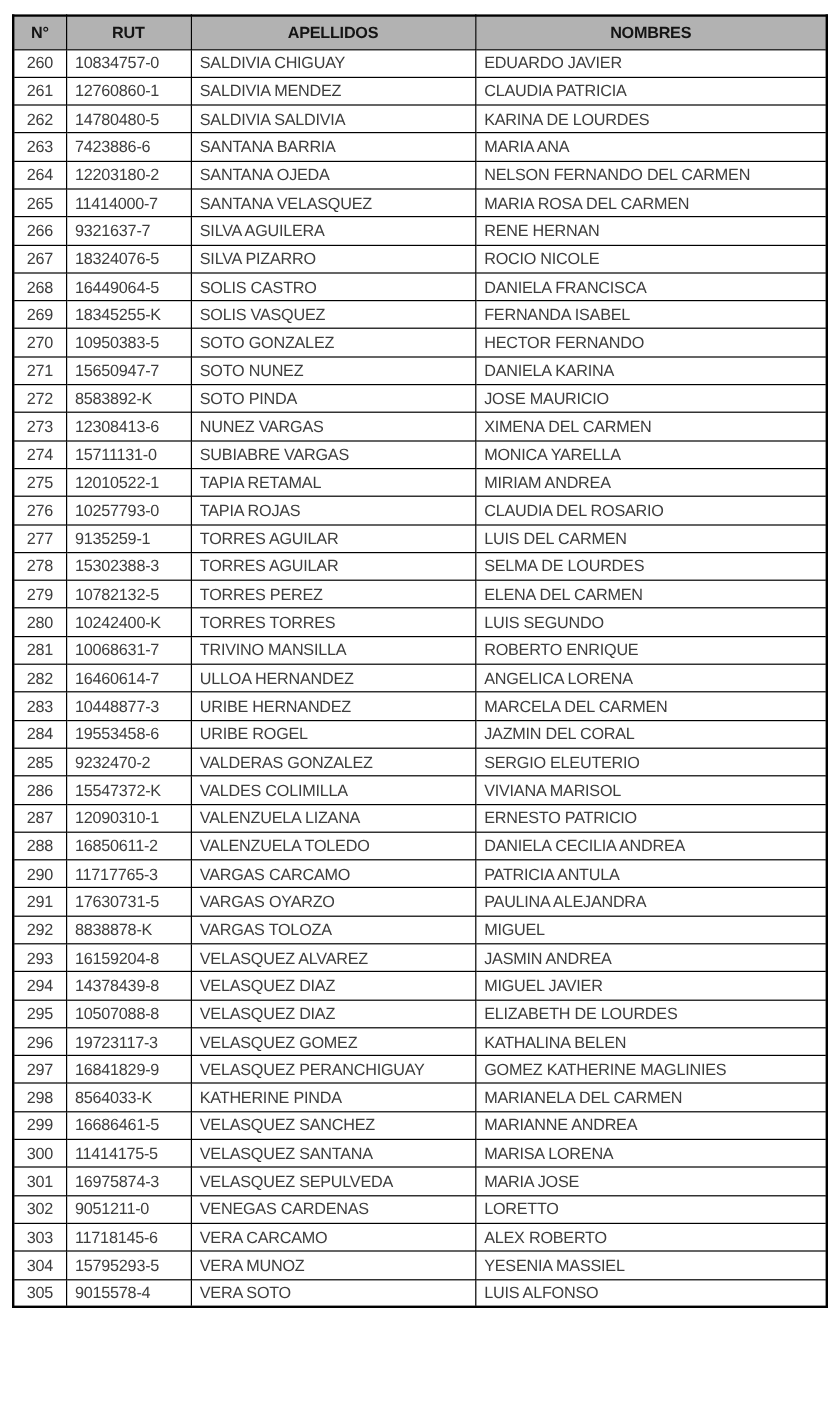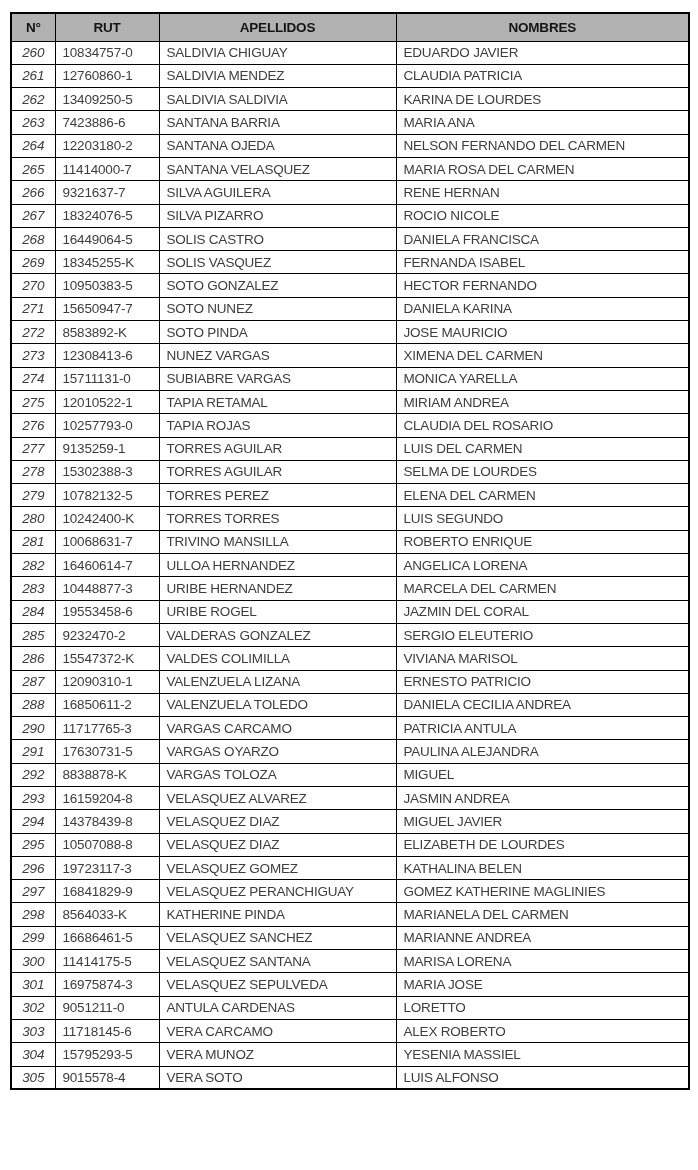--- a/index.html
+++ b/index.html
@@ -43,21 +43,20 @@
     color: #3d3d3d;
     font-size: 13.5px;
     height: 23.3px;
     padding: 0 4px 0 7px;
     text-align: left;
     background: #ffffff;
   }
   table.roster td.col-n {
     text-align: center;
     padding: 0 2px;
-    font-style: italic;
   }
   col.c-n   { width: 44px; }
   col.c-rut { width: 104px; }
   col.c-ape { width: 237px; }
   col.c-nom { width: 293px; }
 </style>
 </head>
 <body>
 
 <div class="sheet">
@@ -84,21 +83,21 @@
           <td class="col-nom">EDUARDO JAVIER</td>
         </tr>
         <tr>
           <td class="col-n">261</td>
           <td class="col-rut">12760860-1</td>
           <td class="col-ape">SALDIVIA MENDEZ</td>
           <td class="col-nom">CLAUDIA PATRICIA</td>
         </tr>
         <tr>
           <td class="col-n">262</td>
-          <td class="col-rut">13409250-5</td>
+          <td class="col-rut">14780480-5</td>
           <td class="col-ape">SALDIVIA SALDIVIA</td>
           <td class="col-nom">KARINA DE LOURDES</td>
         </tr>
         <tr>
           <td class="col-n">263</td>
           <td class="col-rut">7423886-6</td>
           <td class="col-ape">SANTANA BARRIA</td>
           <td class="col-nom">MARIA ANA</td>
         </tr>
         <tr>
@@ -319,21 +318,21 @@
         </tr>
         <tr>
           <td class="col-n">301</td>
           <td class="col-rut">16975874-3</td>
           <td class="col-ape">VELASQUEZ SEPULVEDA</td>
           <td class="col-nom">MARIA JOSE</td>
         </tr>
         <tr>
           <td class="col-n">302</td>
           <td class="col-rut">9051211-0</td>
-          <td class="col-ape">ANTULA CARDENAS</td>
+          <td class="col-ape">VENEGAS CARDENAS</td>
           <td class="col-nom">LORETTO</td>
         </tr>
         <tr>
           <td class="col-n">303</td>
           <td class="col-rut">11718145-6</td>
           <td class="col-ape">VERA CARCAMO</td>
           <td class="col-nom">ALEX ROBERTO</td>
         </tr>
         <tr>
           <td class="col-n">304</td>

